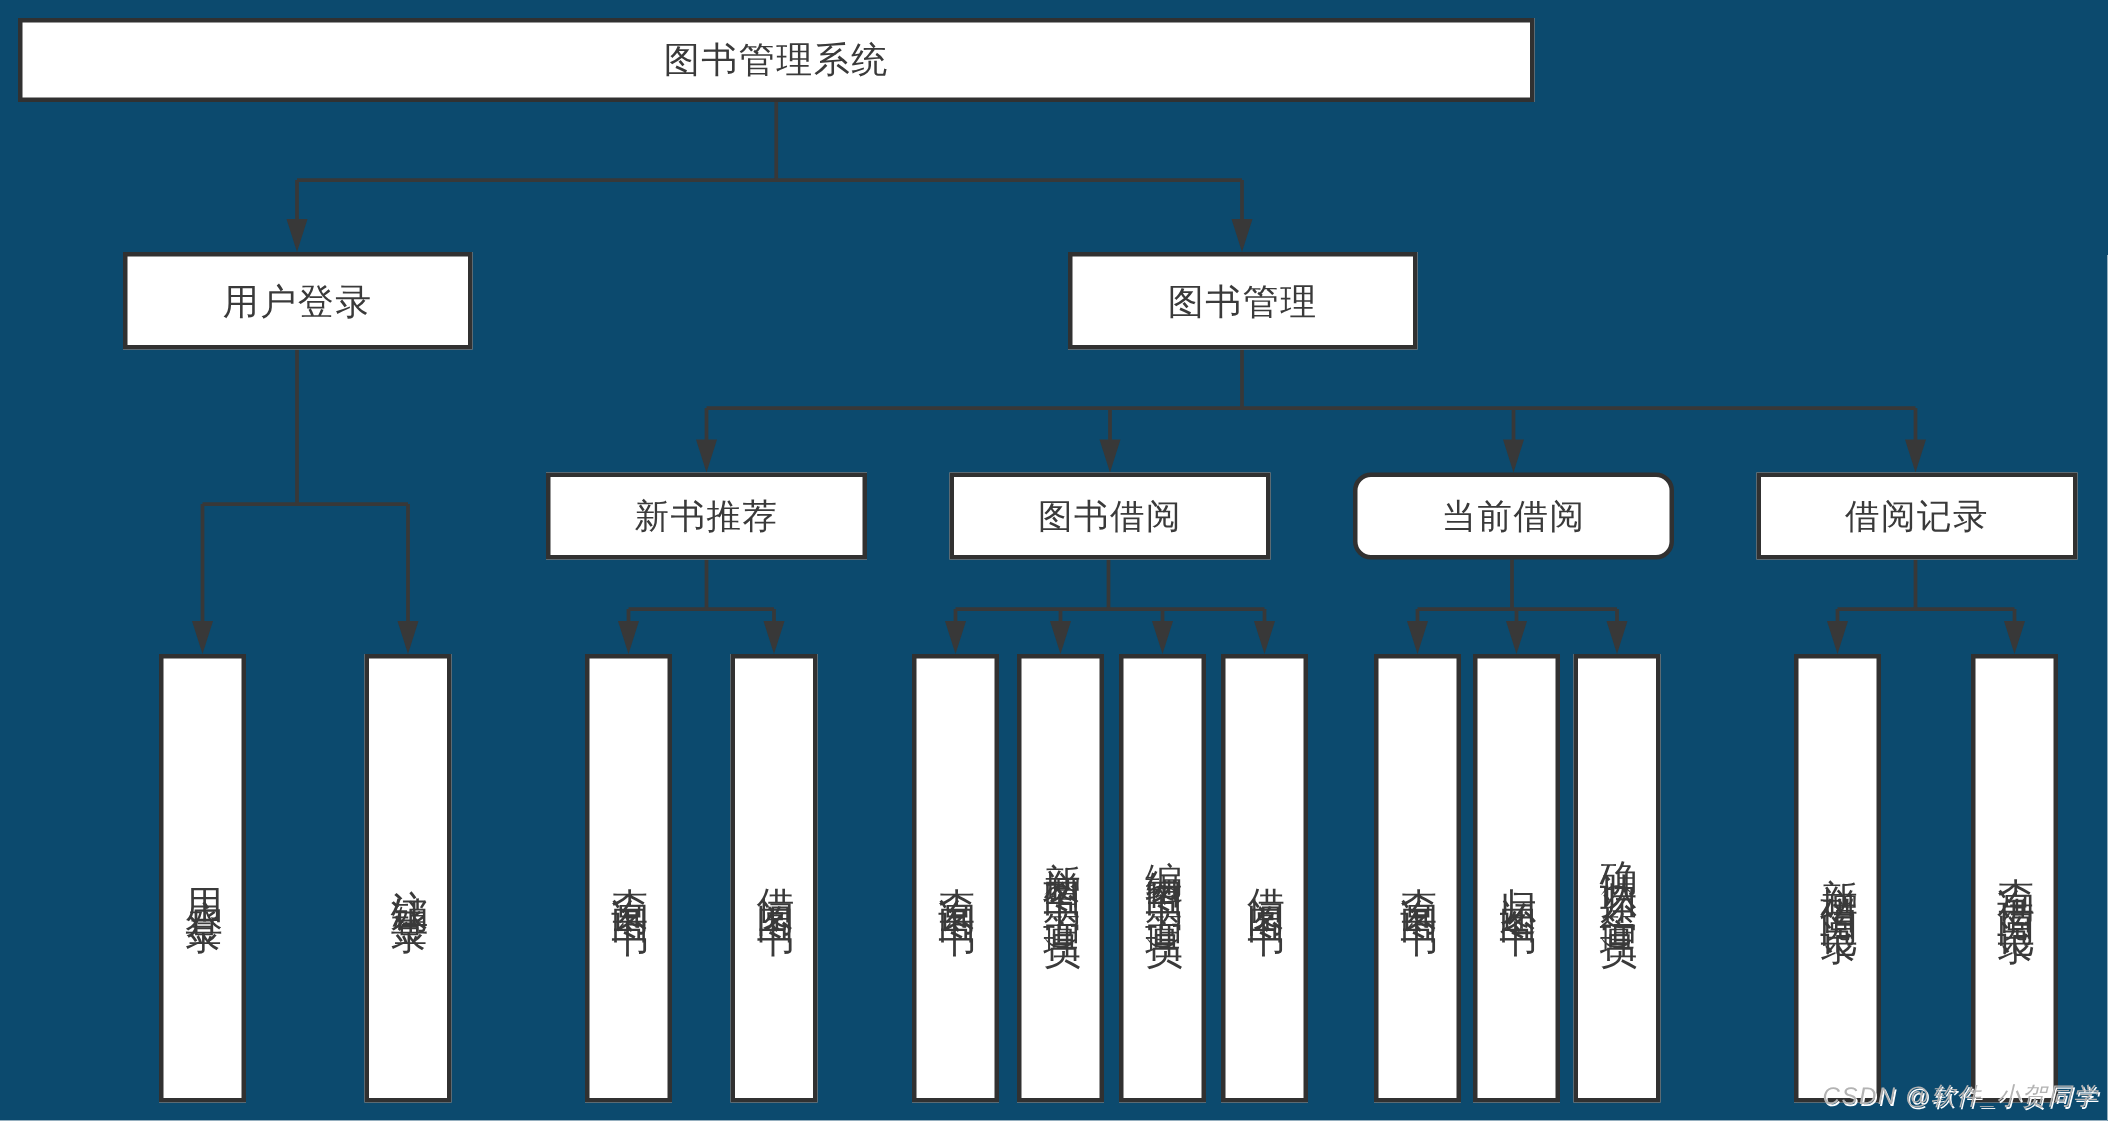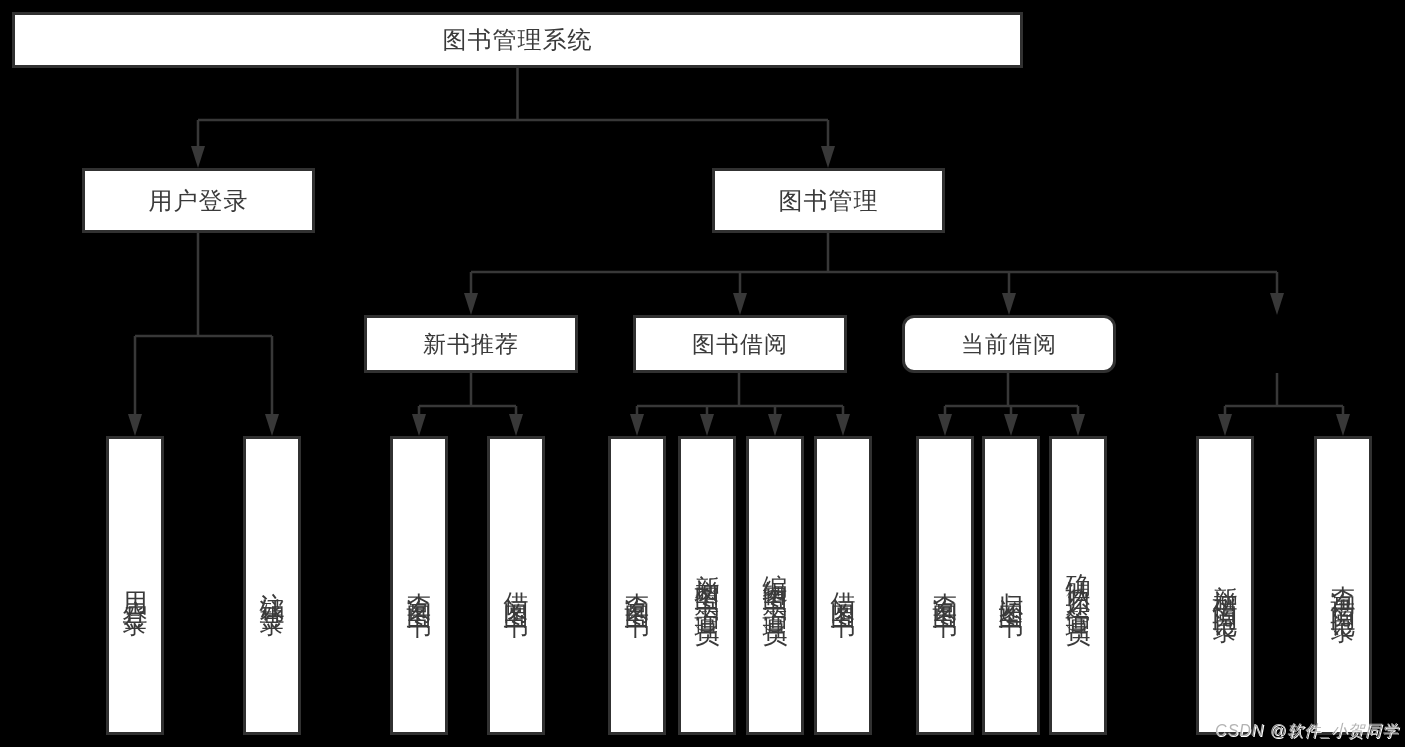--- a/index.html
+++ b/index.html
@@ -1,20 +1,20 @@
 <!DOCTYPE html>
 <html><head>
 <meta charset="utf-8">
 <style>
   html, body { margin: 0; padding: 0; background: #ffffff; }
   .canvas {
     position: relative;
     width: 1405px;
     height: 747px;
-    background: #000000;
+    background: #0c4a6e;
     font-family: "Liberation Sans", "DejaVu Sans", sans-serif;
     color: #3a3a3a;
     overflow: hidden;
   }
   .connectors {
     position: absolute;
     left: 0; top: 0;
     width: 1405px; height: 747px;
   }
   .node {
@@ -113,20 +113,23 @@
 
   <div class="node node-h lvl3" style="left:633px;">
     <span>图书借阅</span>
   </div>
   <div class="node node-h lvl3" style="left:364px;">
     <span>新书推荐</span>
   </div>
   <div class="node node-h lvl3" style="left:902px;border-radius:12px;">
     <span>当前借阅</span>
   </div>
+  <div class="node node-h lvl3" style="left:1171px;">
+    <span>借阅记录</span>
+  </div>
 
   <div class="node leaf" style="left:106px;">
     <span class="vtext">用户登录</span>
   </div>
   <div class="node leaf" style="left:243px;">
     <span class="vtext">注销登录</span>
   </div>
 
   <div class="node leaf" style="left:390px;">
     <span class="vtext">查询图书</span>

